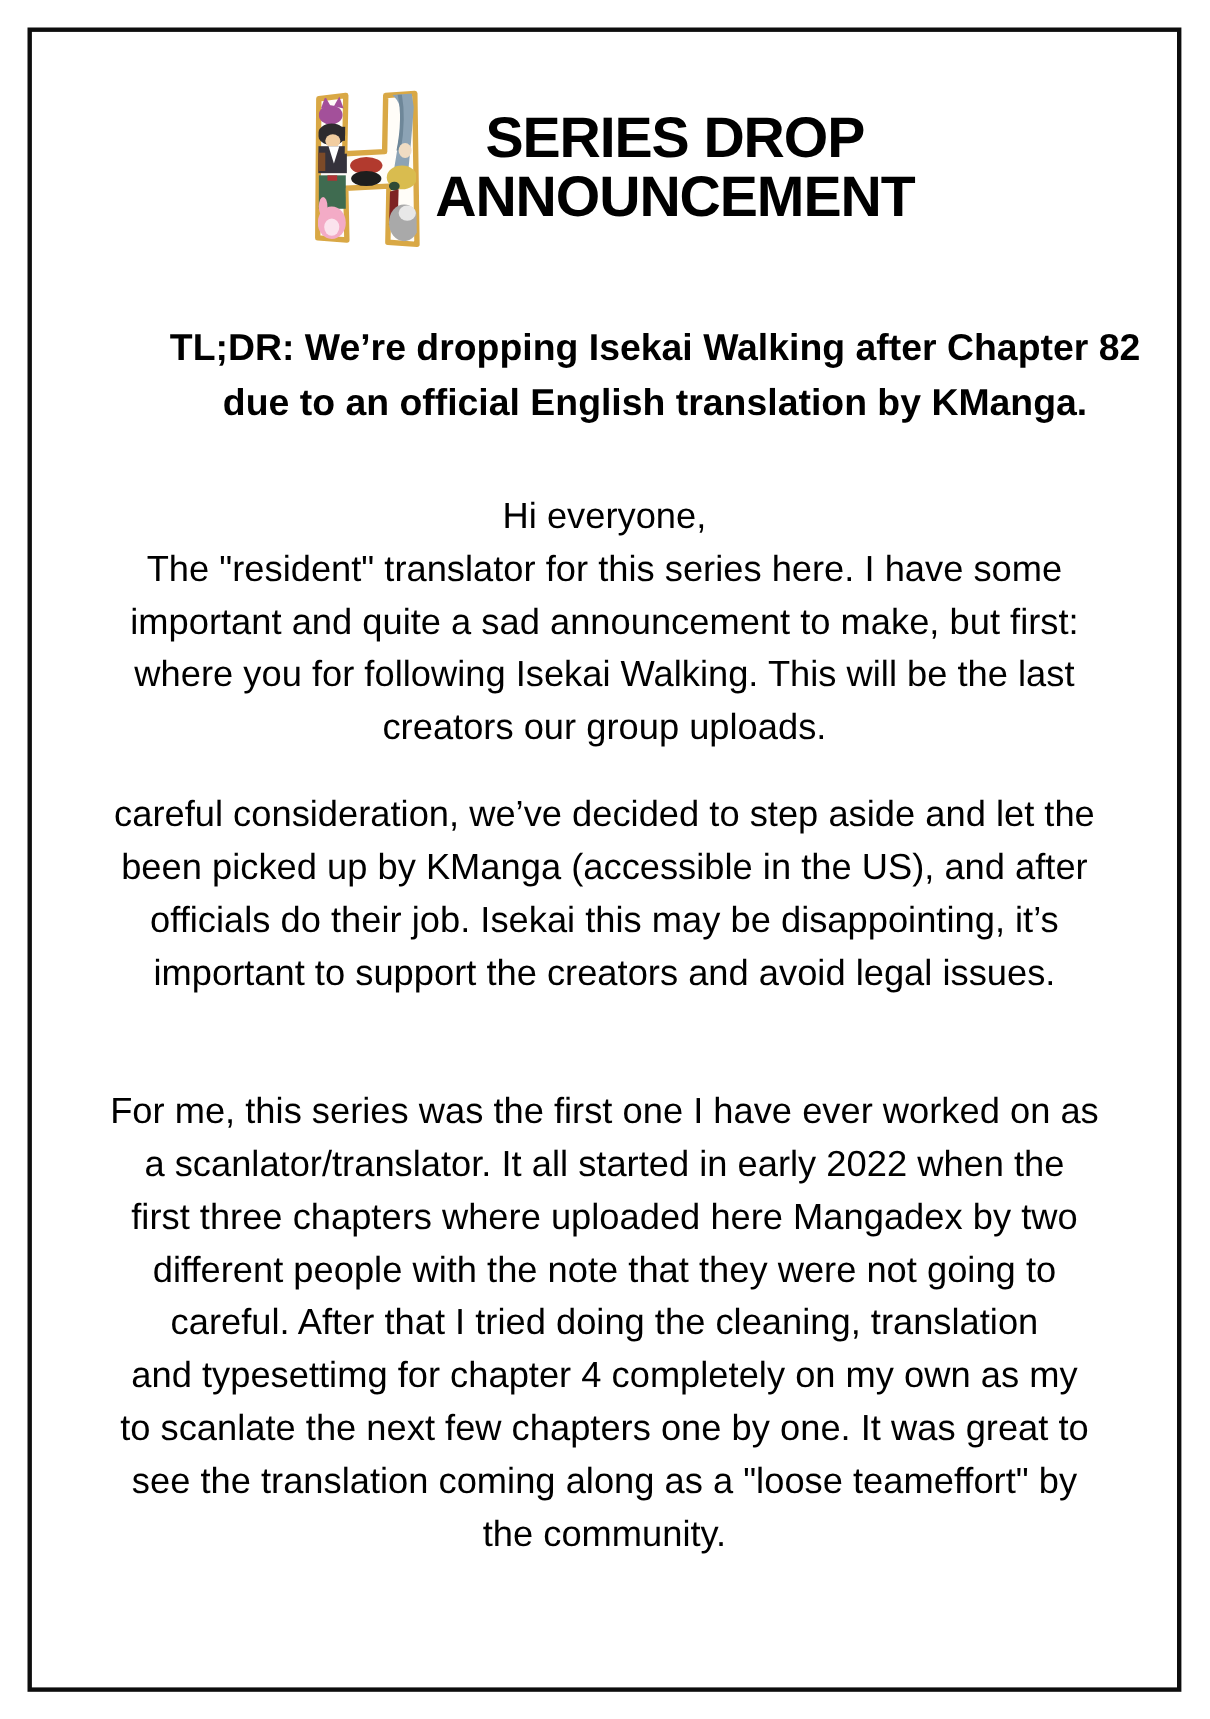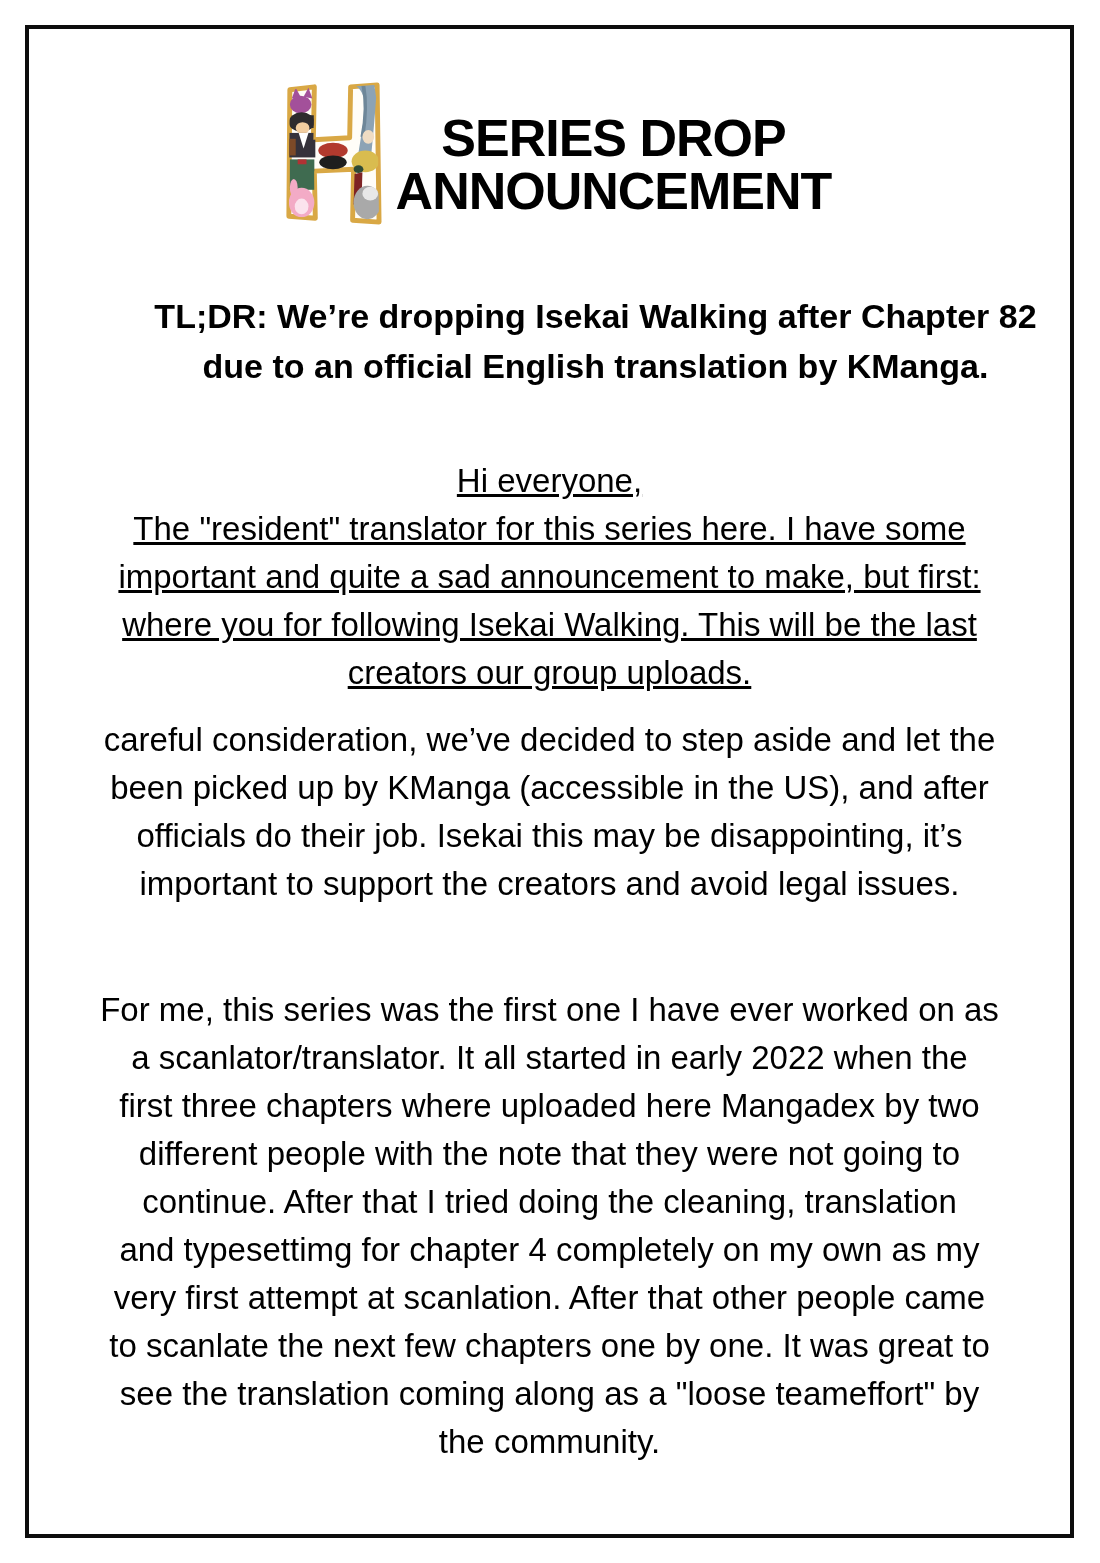--- a/index.html
+++ b/index.html
@@ -25,21 +25,21 @@
     border: 4px solid #0d0d0d;
     background: #ffffff;
   }
   .header {
     position: absolute;
     top: 49px;
     left: 0;
     width: 100%;
     display: flex;
     justify-content: center;
-    align-items: center;
+    align-items: flex-start;
   }
   .logo-wrap {
     width: 128px;
     height: 152px;
     flex: 0 0 auto;
   }
   .title {
     text-align: center;
     font-weight: 700;
     font-size: 52px;
@@ -61,21 +61,21 @@
   }
   .para {
     position: absolute;
     left: 0;
     width: 100%;
     text-align: center;
     font-size: 33px;
     line-height: 48px;
     font-weight: 400;
   }
-  .para-1 { top: 428px; text-decoration: underline; }
+  .para-1 { top: 416px; }
   .para-2 { top: 687px; }
   .para-3 { top: 957px; }
   .line { white-space: nowrap; }
 </style>
 </head>
 <body>
 
 <div class="frame">
 
   <div class="header">
@@ -152,21 +152,20 @@
     <div class="line">been picked up by KManga (accessible in the US), and after</div>
     <div class="line">officials do their job. Isekai this may be disappointing, it’s</div>
     <div class="line">important to support the creators and avoid legal issues.</div>
   </div>
 
   <div class="para para-3">
     <div class="line">For me, this series was the first one I have ever worked on as</div>
     <div class="line">a scanlator/translator. It all started in early 2022 when the</div>
     <div class="line">first three chapters where uploaded here Mangadex by two</div>
     <div class="line">different people with the note that they were not going to</div>
-    <div class="line">continue. After that I tried doing the cleaning, translation</div>
+    <div class="line">careful. After that I tried doing the cleaning, translation</div>
     <div class="line">and typesettimg for chapter 4 completely on my own as my</div>
-    <div class="line">very first attempt at scanlation. After that other people came</div>
     <div class="line">to scanlate the next few chapters one by one. It was great to</div>
     <div class="line">see the translation coming along as a "loose teameffort" by</div>
     <div class="line">the community.</div>
   </div>
 
 </div>
 
 </body></html>

